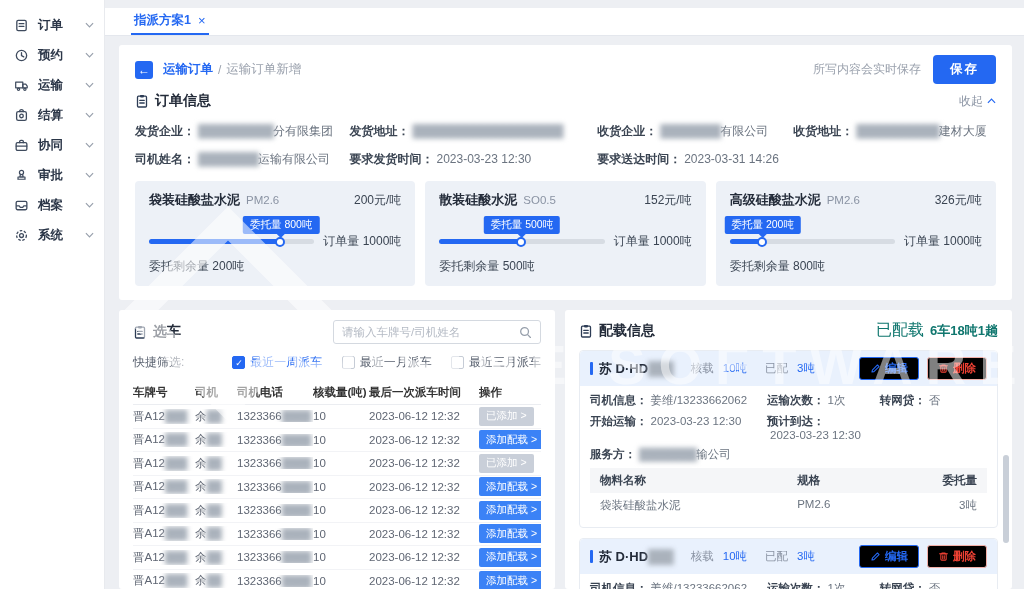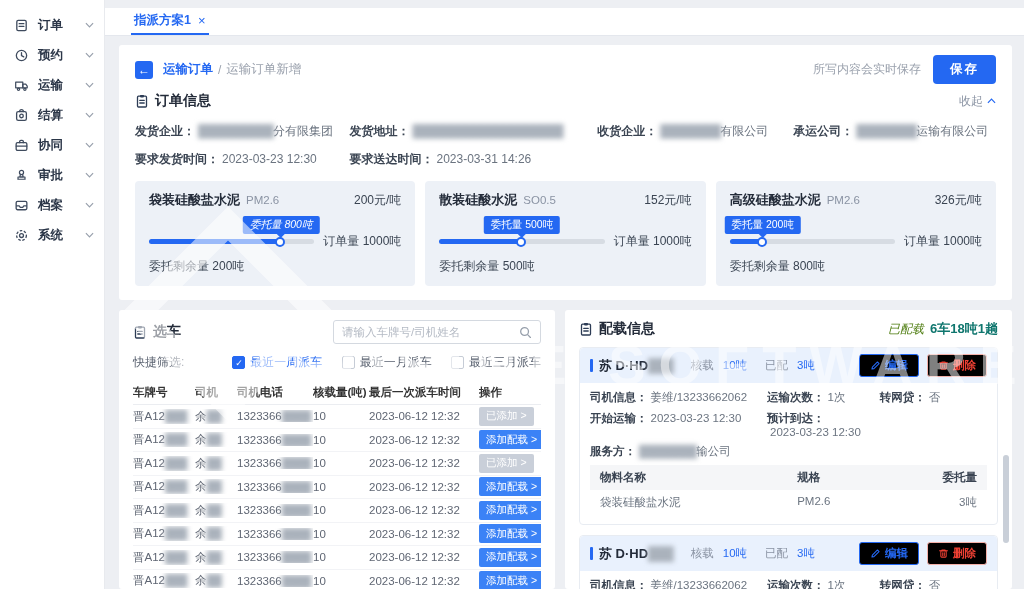--- a/index.html
+++ b/index.html
@@ -78,21 +78,21 @@
 
   .vtable { margin-top:9px; font-size:11.5px; }
   .vrow { display:grid; grid-template-columns:62px 42px 76px 56px 110px 1fr; align-items:center; height:23.5px; border-bottom:1px solid #f2f3f6; color:#5f6673; }
   .vrow.vhead { color:#333; font-weight:700; height:25px; border-bottom:1px solid #ebedf1; }
   .vc { white-space:nowrap; overflow:hidden; }
   .act-btn { border:none; background:#3b82f6; color:#fff; font-size:10.5px; padding:2.5px 7px; border-radius:2px; cursor:pointer; font-family:inherit; white-space:nowrap; }
   .act-btn.added { background:#c9cfd9; cursor:default; }
 
   
   .summary { margin-left:auto; display:flex; align-items:center; gap:6px; }
-  .summary-label { color:#4d7c0f; font-size:12px;font-style:italic; }
+  .summary-label { color:#0f766e; font-size:16px; }
   .summary-value { color:#0f766e; font-size:13px; font-weight:800; }
   .load-cards { margin-top:9px; display:flex; flex-direction:column; gap:10px; }
   .lcard { border:1px solid #e8ecf2; border-radius:4px; flex-shrink:0; background:#fff; }
   .lcard-head { background:#e9f1fd; display:flex; align-items:center; padding:6px 10px; gap:6px; border-radius:4px 4px 0 0; }
   .plate-bar { width:3px; height:13px; background:#2468f2; border-radius:1px; }
   .plate { font-size:13px; font-weight:800; color:#242c3a; }
   .cap-label { font-size:11.5px; color:#8a93a3; margin-left:12px; }
   .cap-val { font-size:11.5px; color:#2468f2; font-weight:400; margin-left:3px; }
   .lc-btns { margin-left:auto; display:flex; gap:8px; }
   .edit-btn,.del-btn { display:flex; align-items:center; gap:4px; background:#000000; border-radius:3px; font-size:11.5px; padding:3px 10px; cursor:pointer; font-family:inherit; font-weight:700; }
@@ -243,36 +243,37 @@
             <svg width="9" height="6" viewBox="0 0 10 6" fill="none" stroke="#2468f2" stroke-width="1.3">
                 <polyline points="1,5 5,1 9,5"></polyline>
               </svg>
           </span>
         </div>
 
         <div class="fields-grid">
           <div class="field"><span class="f-label">发货企业：</span><span class="f-value"><span class="blur">██████████</span><span>分有限集团</span><span></span></span></div>
           <div class="field"><span class="f-label">发货地址：</span><span class="f-value"><span class="blur">████████████████████</span><span></span><span></span></span></div>
           <div class="field"><span class="f-label">收货企业：</span><span class="f-value"><span class="blur">████████</span><span>有限公司</span><span></span></span></div>
-          <div class="field"><span class="f-label">承运公司：</span><span class="f-value"><span class="blur">████████</span><span>运输有限公司</span><span></span></span></div>
+          <div class="field"><span class="f-label">收货地址：</span><span class="f-value"><span class="blur">███████████</span><span>建材大厦</span><span></span></span></div>
+          <div class="field"><span class="f-label">司机姓名：</span><span class="f-value"><span class="blur">████████</span><span>运输有限公司</span><span></span></span></div>
           <div class="field"><span class="f-label">要求发货时间：</span><span class="f-value"><span>2023-03-23 12:30</span></span></div>
           <div class="field"><span class="f-label">要求送达时间：</span><span class="f-value"><span>2023-03-31 14:26</span></span></div>
         </div>
 
         <div class="products">
 
           <div class="product">
             <div class="p-head">
               <span class="p-name">袋装硅酸盐水泥</span>
               <span class="p-spec">PM2.6</span>
               <span class="p-price">200元/吨</span>
             </div>
             <div class="p-progress">
               <div class="track">
-                <div class="tip" style="left: 80%; font-style: italic;"><span>委托量</span> <span>800吨</span></div>
+                <div class="tip" style="left: 80%;"><span>委托量</span> <span>800吨</span></div>
                 <div class="fill" style="width: 80%;">
                     <span class="knob"></span>
                   </div>
               </div>
               <span class="order-label">订单量 1000吨</span>
             </div>
             <div class="remain"><span>委托剩余量</span> <span>200吨</span></div>
           </div>
 
           <div class="product">

